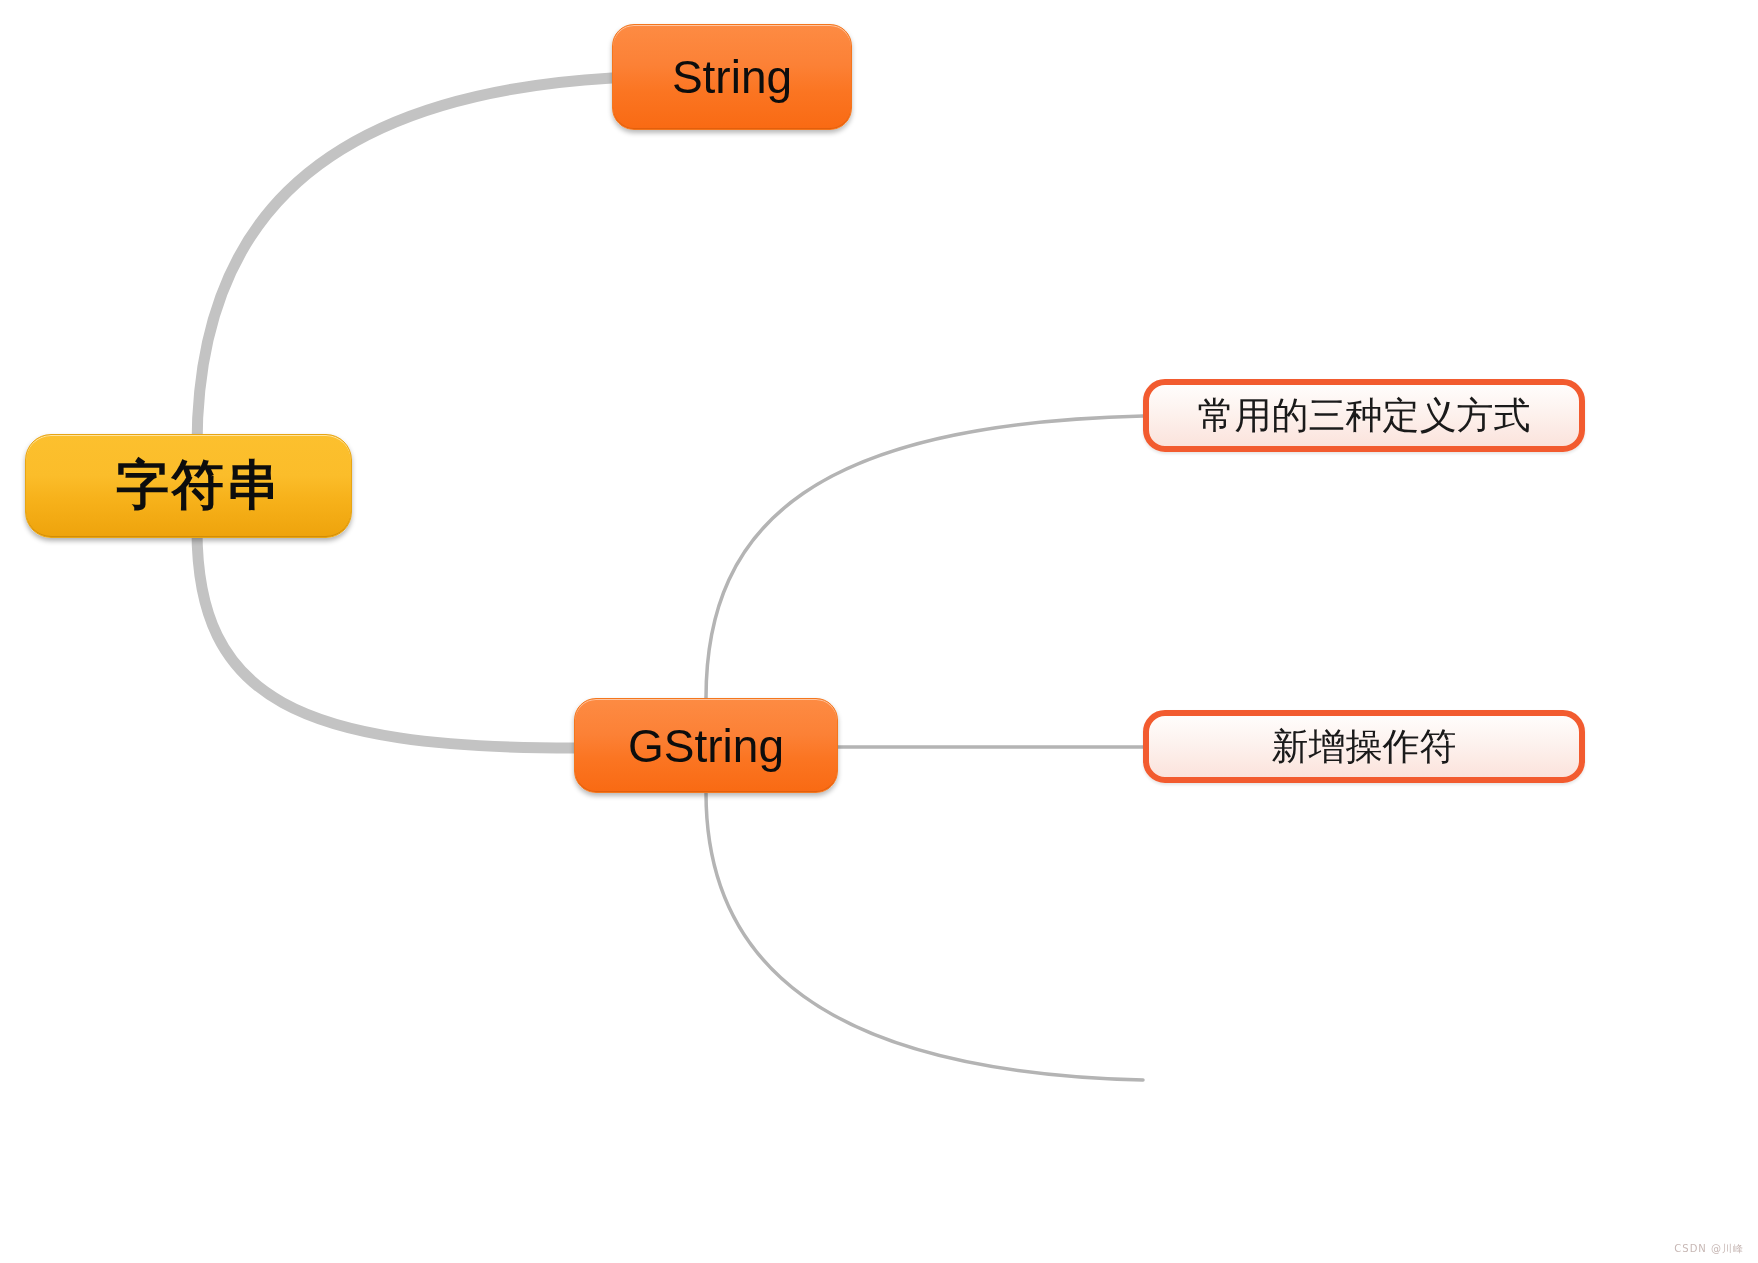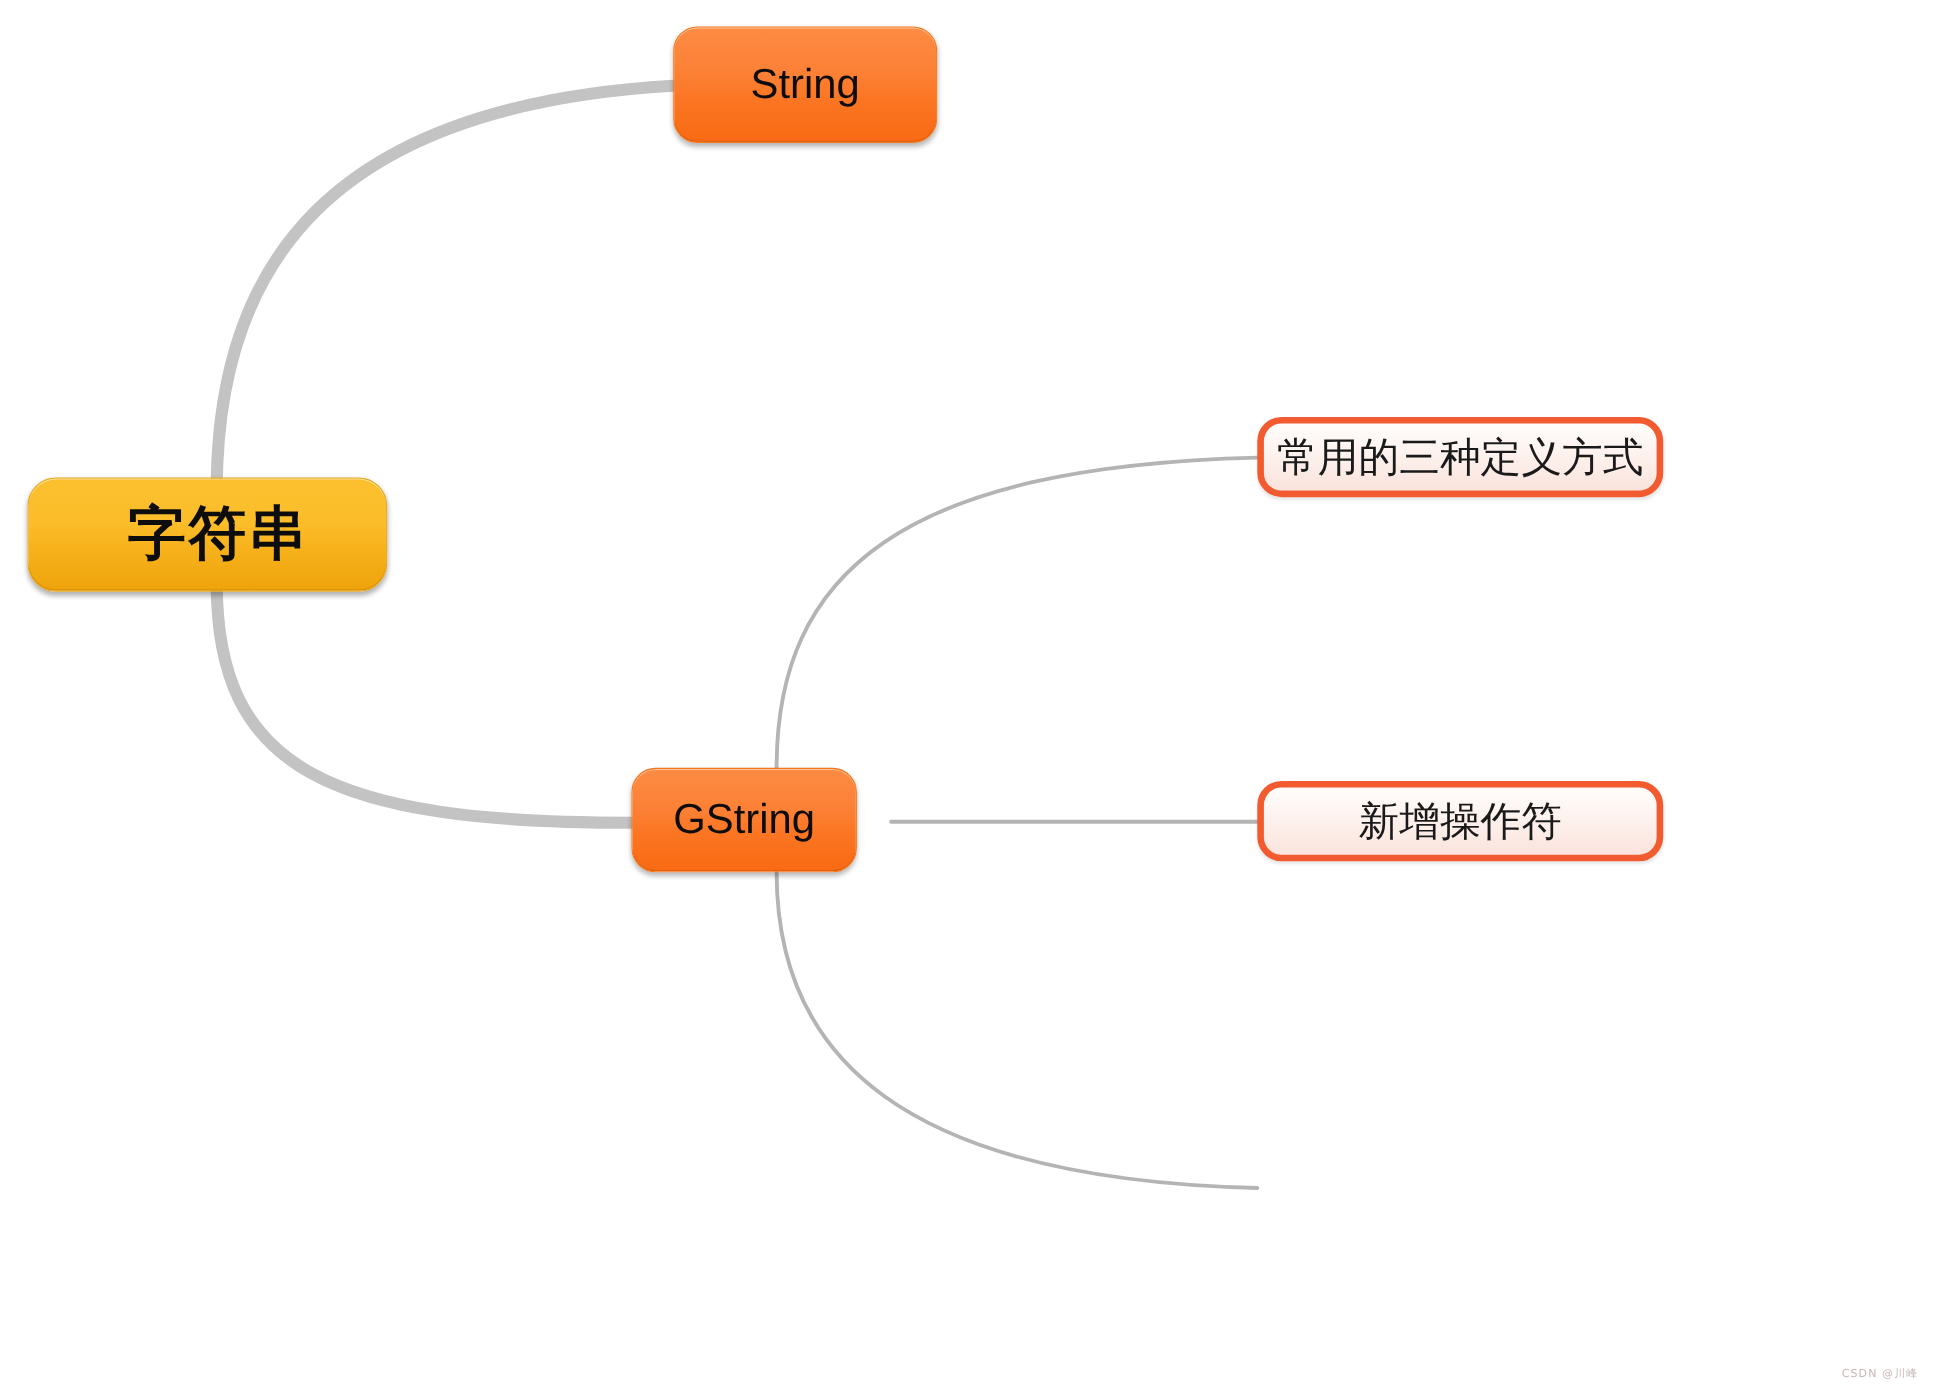--- a/index.html
+++ b/index.html
@@ -56,39 +56,39 @@
   }
 
   
   .node-orange {
     border-radius: 22px;
     background: linear-gradient(180deg, #fd8b43 0%, #fc8136 38%, #fb7522 64%, #f96a13 100%);
     box-shadow: 0 3px 5px rgba(0,0,0,0.28),
                 inset 0 1px 0 rgba(255,255,255,0.50),
                 inset 0 -1px 0 rgba(170,70,0,0.30);
     border: 1px solid #f4761d;
-    font-size: 38px;
+    font-size: 46px;
     font-weight: normal;
   }
   .node-string {
     left: 612px;
     top: 24px;
     width: 240px;
     height: 106px;
   }
   .node-gstring {
     left: 574px;
     top: 698px;
-    width: 205px;
+    width: 264px;
     height: 95px;
   }
 
   
   .node-leaf {
-    width: 369px;
+    width: 442px;
     height: 73px;
     border-radius: 22px;
     border: 6px solid #f25b2f;
     background: linear-gradient(180deg, #fffdfc 0%, #fdf2ee 45%, #fbe3dc 100%);
     box-shadow: 0 2px 3px rgba(0,0,0,0.10);
     font-size: 37px;
     font-weight: normal;
     color: #1a1a1a;
   }
   .leaf-1 { left: 1143px; top: 379px; }

